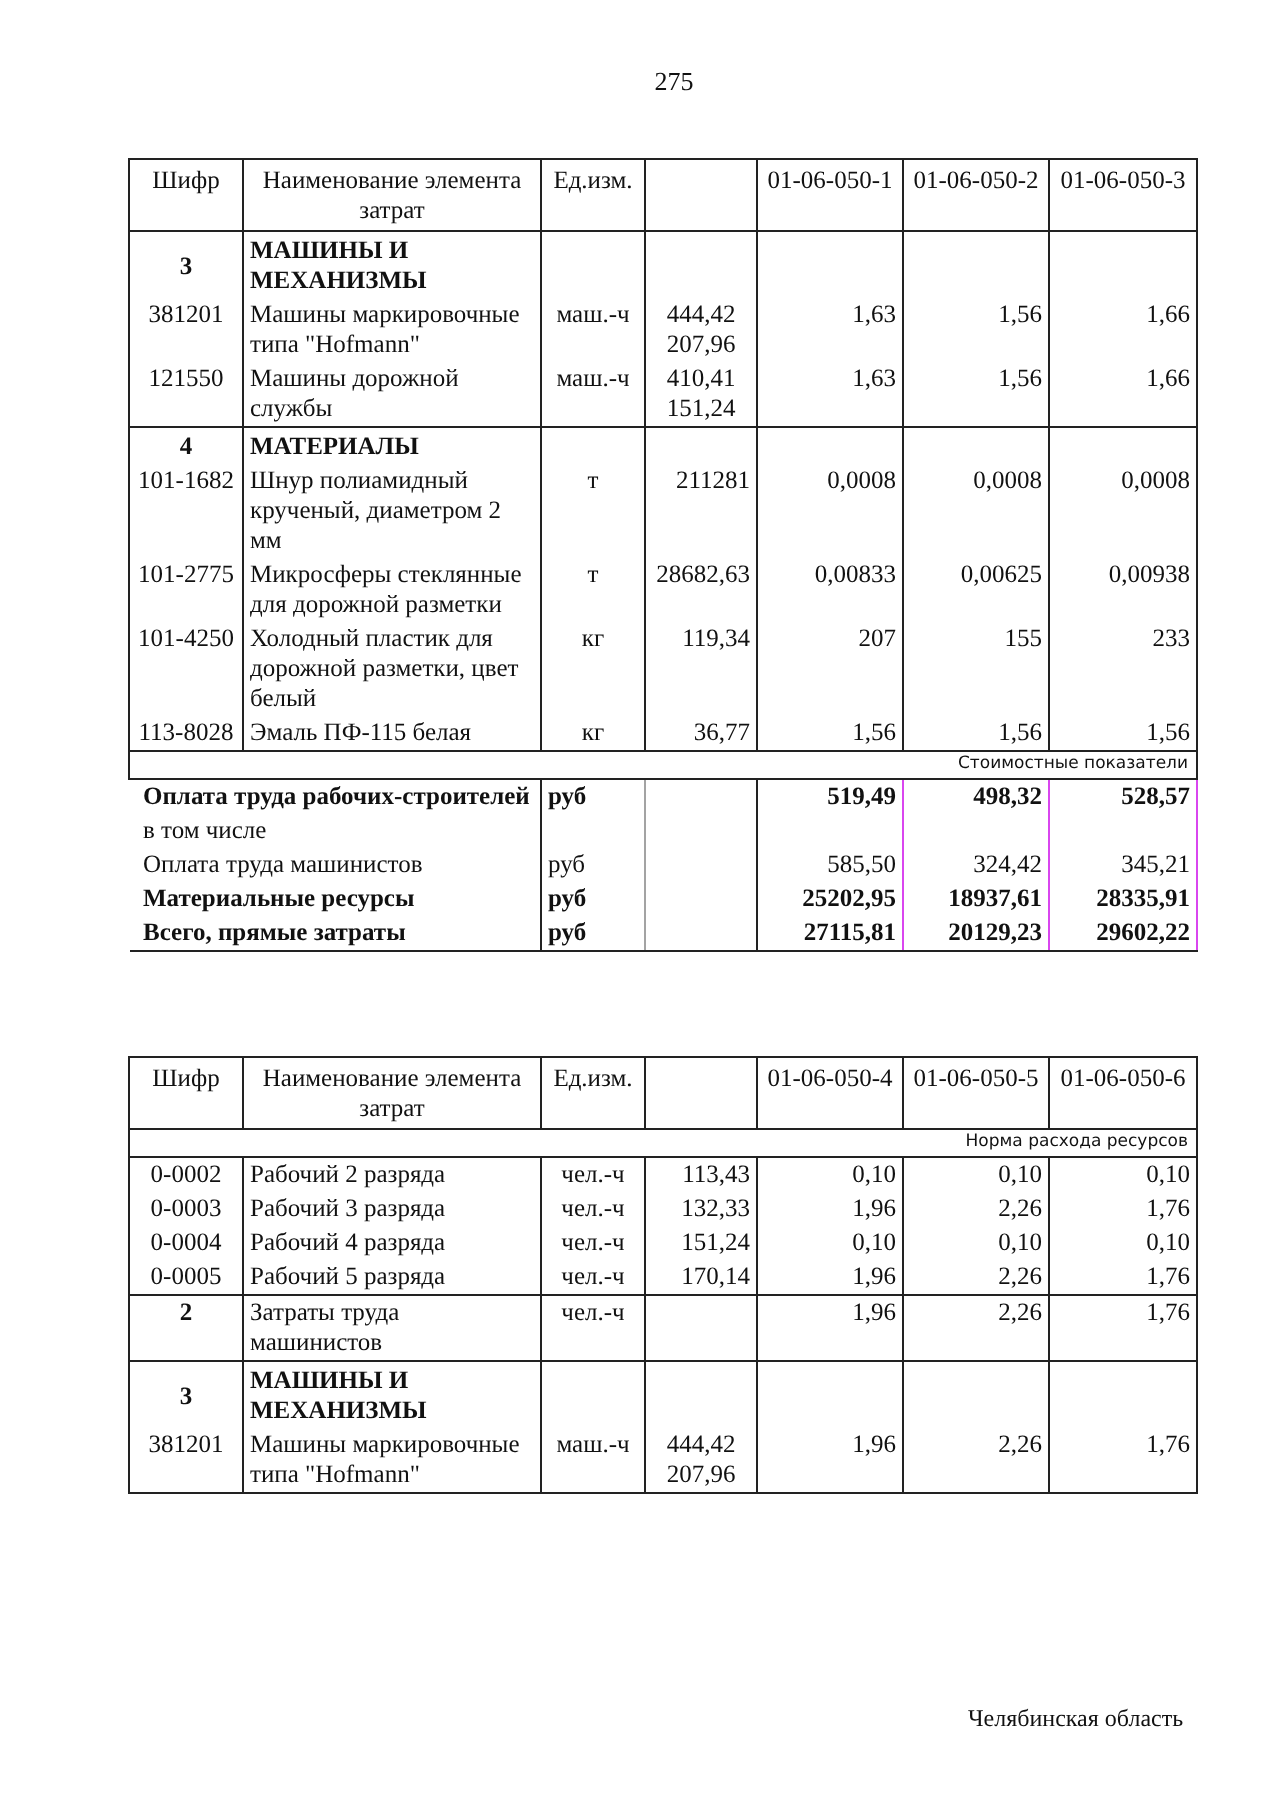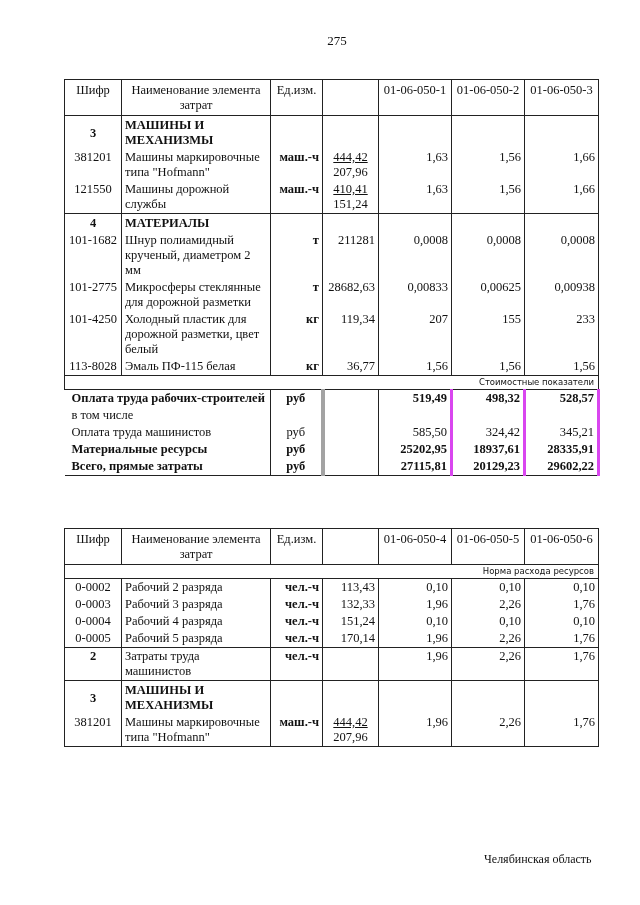--- a/index.html
+++ b/index.html
@@ -26,39 +26,39 @@
     .tbl col.c-v3 { width: 74px; }
     .tbl td, .tbl th {
       border-left: 1px solid #222; border-right: 1px solid #222;
       padding: 1px 3px; vertical-align: top; font-weight: normal;
     }
     .tbl thead th {
       border-top: 1px solid #222; border-bottom: 1px solid #222;
       text-align: center; vertical-align: top; padding: 3px 3px 2px 3px; margin-left: 16px;
     }
     .tbl .code { text-align: center; }
-    .tbl .unit { text-align: right; font-weight: bold; }
+    .tbl .unit { text-align: center; }
     .tbl .num { text-align: right; padding-left: 12px; }
     .tbl .price { text-align: right; }
     .tbl .bold { font-weight: bold; }
     .tbl tr.section td { padding-top: 2px; }
     .tbl tr.section-border td { border-top: 1px solid #222; }
     .tbl tr.band td {
       border-top: 1px solid #222; border-bottom: 1px solid #222;
       border-left: 1px solid #222; border-right: 1px solid #222;
       text-align: right; font-family: "DejaVu Sans", sans-serif; font-size: 8.5px;
       padding: 1px 4px 1px 3px; line-height: 11px;
     }
     .tbl tr.sum td { border-left: none; border-right: none; padding-top: 1px; padding-bottom: 1px; }
-    .tbl tr.sum td.sum-unit { border-left: 1px solid #222; border-right: 4px solid #a3a3a3; text-align: center; }
+    .tbl tr.sum td.sum-unit { border-left: 1px solid #222; border-right: 1px solid #a3a3a3; }
     .tbl tr.sum td.sum-price { border-right: 1px solid #222; }
-    .tbl tr.sum td.sum-v { border-right: 3px solid #d946ef; text-align: right; }
+    .tbl tr.sum td.sum-v { border-right: 1px solid #d946ef; text-align: right; }
     .tbl tr.sum td.sum-name { padding-left: 7px; }
     .tbl tr.last td { border-bottom: 1px solid #222; }
-    .under { text-decoration: underline; }
+    .under { }
     .price-stack { display: block; text-align: center; }
     .footer-region {
       position: absolute; top: 852px; left: 484px; font-size: 12px;
     }
   </style>
 </head>
 <body>
 
 <div class="page-number">275</div>
 

